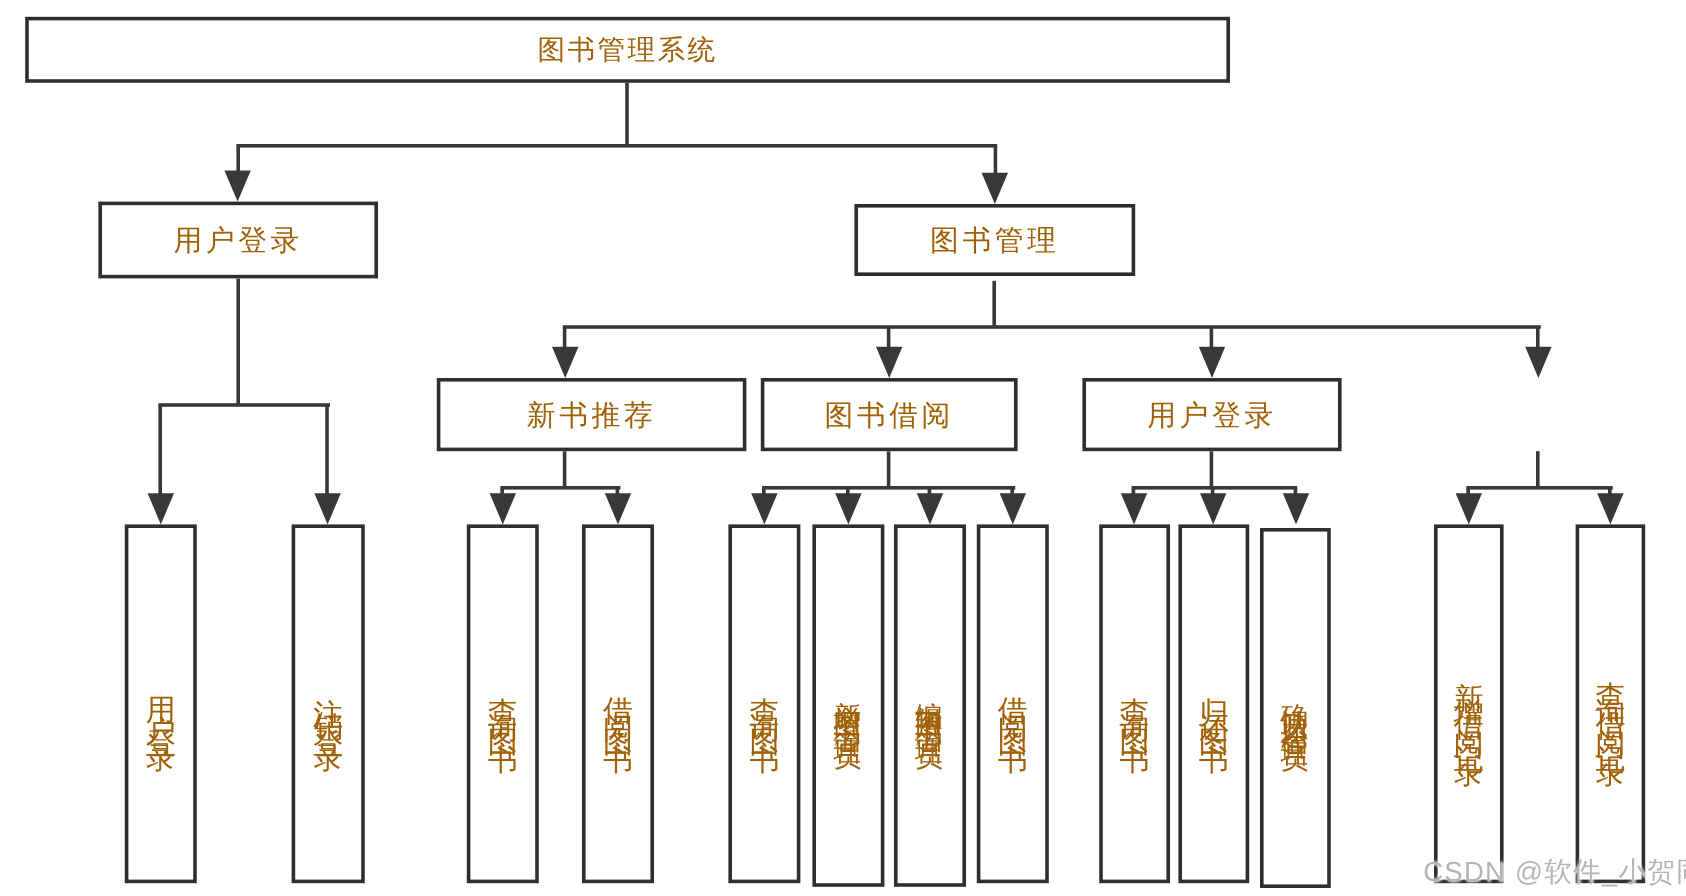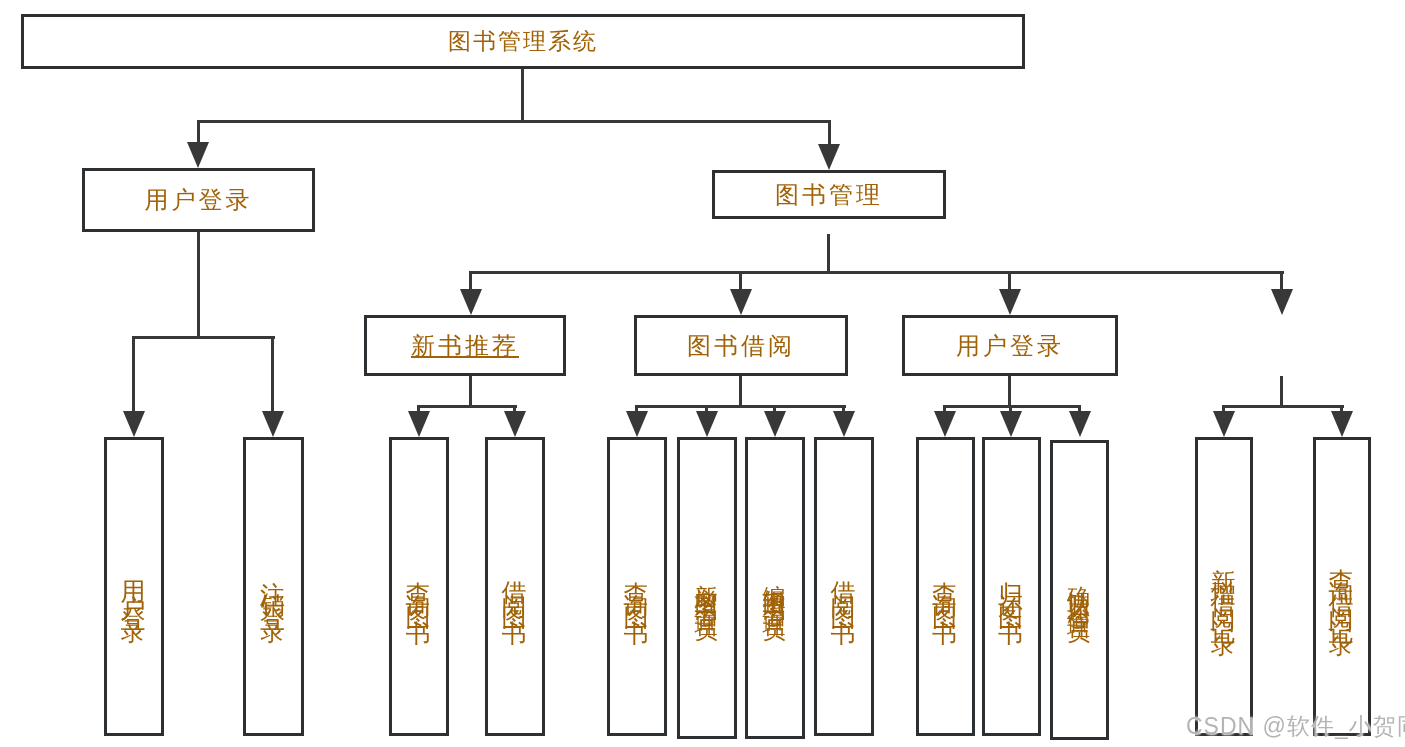--- a/index.html
+++ b/index.html
@@ -42,21 +42,21 @@
   <div class="vline" style="left:521px;top:69px;height:53px;"></div>
   <div class="hline" style="left:197px;top:120px;width:634px;"></div>
   <div class="stem" style="left:197px;top:122px;height:22px;"></div>
   <div class="arrow" style="left:187px;top:142px;"></div>
   <div class="stem" style="left:828px;top:122px;height:24px;"></div>
   <div class="arrow" style="left:818px;top:144px;"></div>
 
   <div class="box h-label" style="left:82px;top:168px;width:233px;height:64px;">
     <span>用户登录</span>
   </div>
-  <div class="box h-label" style="left:712px;top:170px;width:234px;height:49px;">
+  <div class="box h-label" style="left:712px;top:170px;width:234px;height:60px;">
     <span>图书管理</span>
   </div>
 
   <div class="vline" style="left:197px;top:232px;height:106px;"></div>
   <div class="hline" style="left:132px;top:336px;width:143px;"></div>
   <div class="stem" style="left:132px;top:338px;height:75px;"></div>
   <div class="arrow" style="left:123px;top:411px;"></div>
   <div class="stem" style="left:271px;top:338px;height:75px;"></div>
   <div class="arrow" style="left:262px;top:411px;"></div>
 
@@ -64,21 +64,21 @@
   <div class="hline" style="left:469px;top:271px;width:815px;"></div>
   <div class="stem" style="left:469px;top:273px;height:18px;"></div>
   <div class="arrow" style="left:460px;top:289px;"></div>
   <div class="stem" style="left:739px;top:273px;height:18px;"></div>
   <div class="arrow" style="left:730px;top:289px;"></div>
   <div class="stem" style="left:1008px;top:273px;height:18px;"></div>
   <div class="arrow" style="left:999px;top:289px;"></div>
   <div class="stem" style="left:1280px;top:273px;height:18px;"></div>
   <div class="arrow" style="left:1271px;top:289px;"></div>
 
-  <div class="box h-label" style="left:364px;top:315px;width:202px;height:61px;text-decoration:underline;">
+  <div class="box h-label" style="left:364px;top:315px;width:258px;height:61px;">
     <span>新书推荐</span>
   </div>
   <div class="box h-label" style="left:634px;top:315px;width:214px;height:61px;">
     <span>图书借阅</span>
   </div>
   <div class="box h-label" style="left:902px;top:315px;width:216px;height:61px;">
     <span>用户登录</span>
   </div>
 
   <div class="vline" style="left:469px;top:376px;height:31px;"></div>

